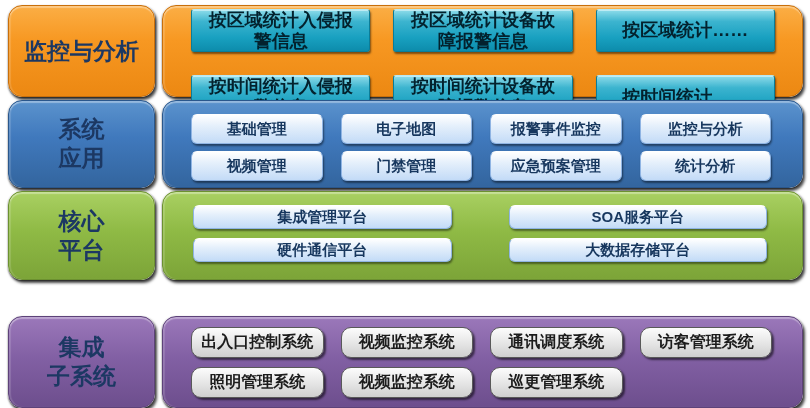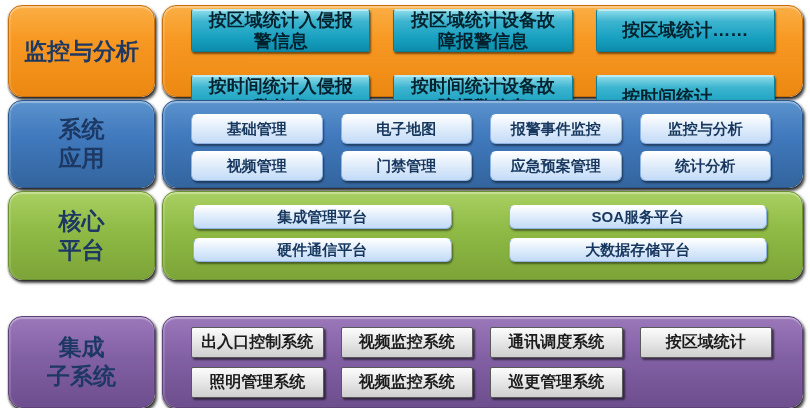--- a/index.html
+++ b/index.html
@@ -63,21 +63,21 @@
   .btn.lightblue{
     background:linear-gradient(180deg,#ffffff 0%,#e4effb 40%,#c3dbf7 100%);
     border:1px solid #8fb4e3;border-top:1px solid #ffffff;
     border-radius:6px;color:#17375e;
     font-size:15px;
     box-shadow:1px 2px 2px rgba(0,0,0,.45);
   }
   .btn.gray{
     background:linear-gradient(180deg,#fcfcfc 0%,#e9e9e9 45%,#cfcfcf 100%);
     border:1px solid #595959;
-    border-radius:2px;color:#1c1c1c;
+    border-radius:10px;color:#1c1c1c;
     font-size:16px;
     box-shadow:2px 2px 2px rgba(0,0,0,.55);
   }
 </style>
 </head>
 <body>
 
 <div class="canvas">
 
   <div class="band-row r1">
@@ -122,20 +122,20 @@
     </div>
   </div>
 
   <div class="band-row r4">
     <div class="label purple">集成
 子系统</div>
     <div class="body purple grid-b4">
       <div class="btn gray">出入口控制系统</div>
       <div class="btn gray">视频监控系统</div>
       <div class="btn gray">通讯调度系统</div>
-      <div class="btn gray">按区域统计</div>
+      <div class="btn gray">访客管理系统</div>
       <div class="btn gray">照明管理系统</div>
       <div class="btn gray">视频监控系统</div>
       <div class="btn gray">巡更管理系统</div>
     </div>
   </div>
 
 </div>
 
 </body></html>

